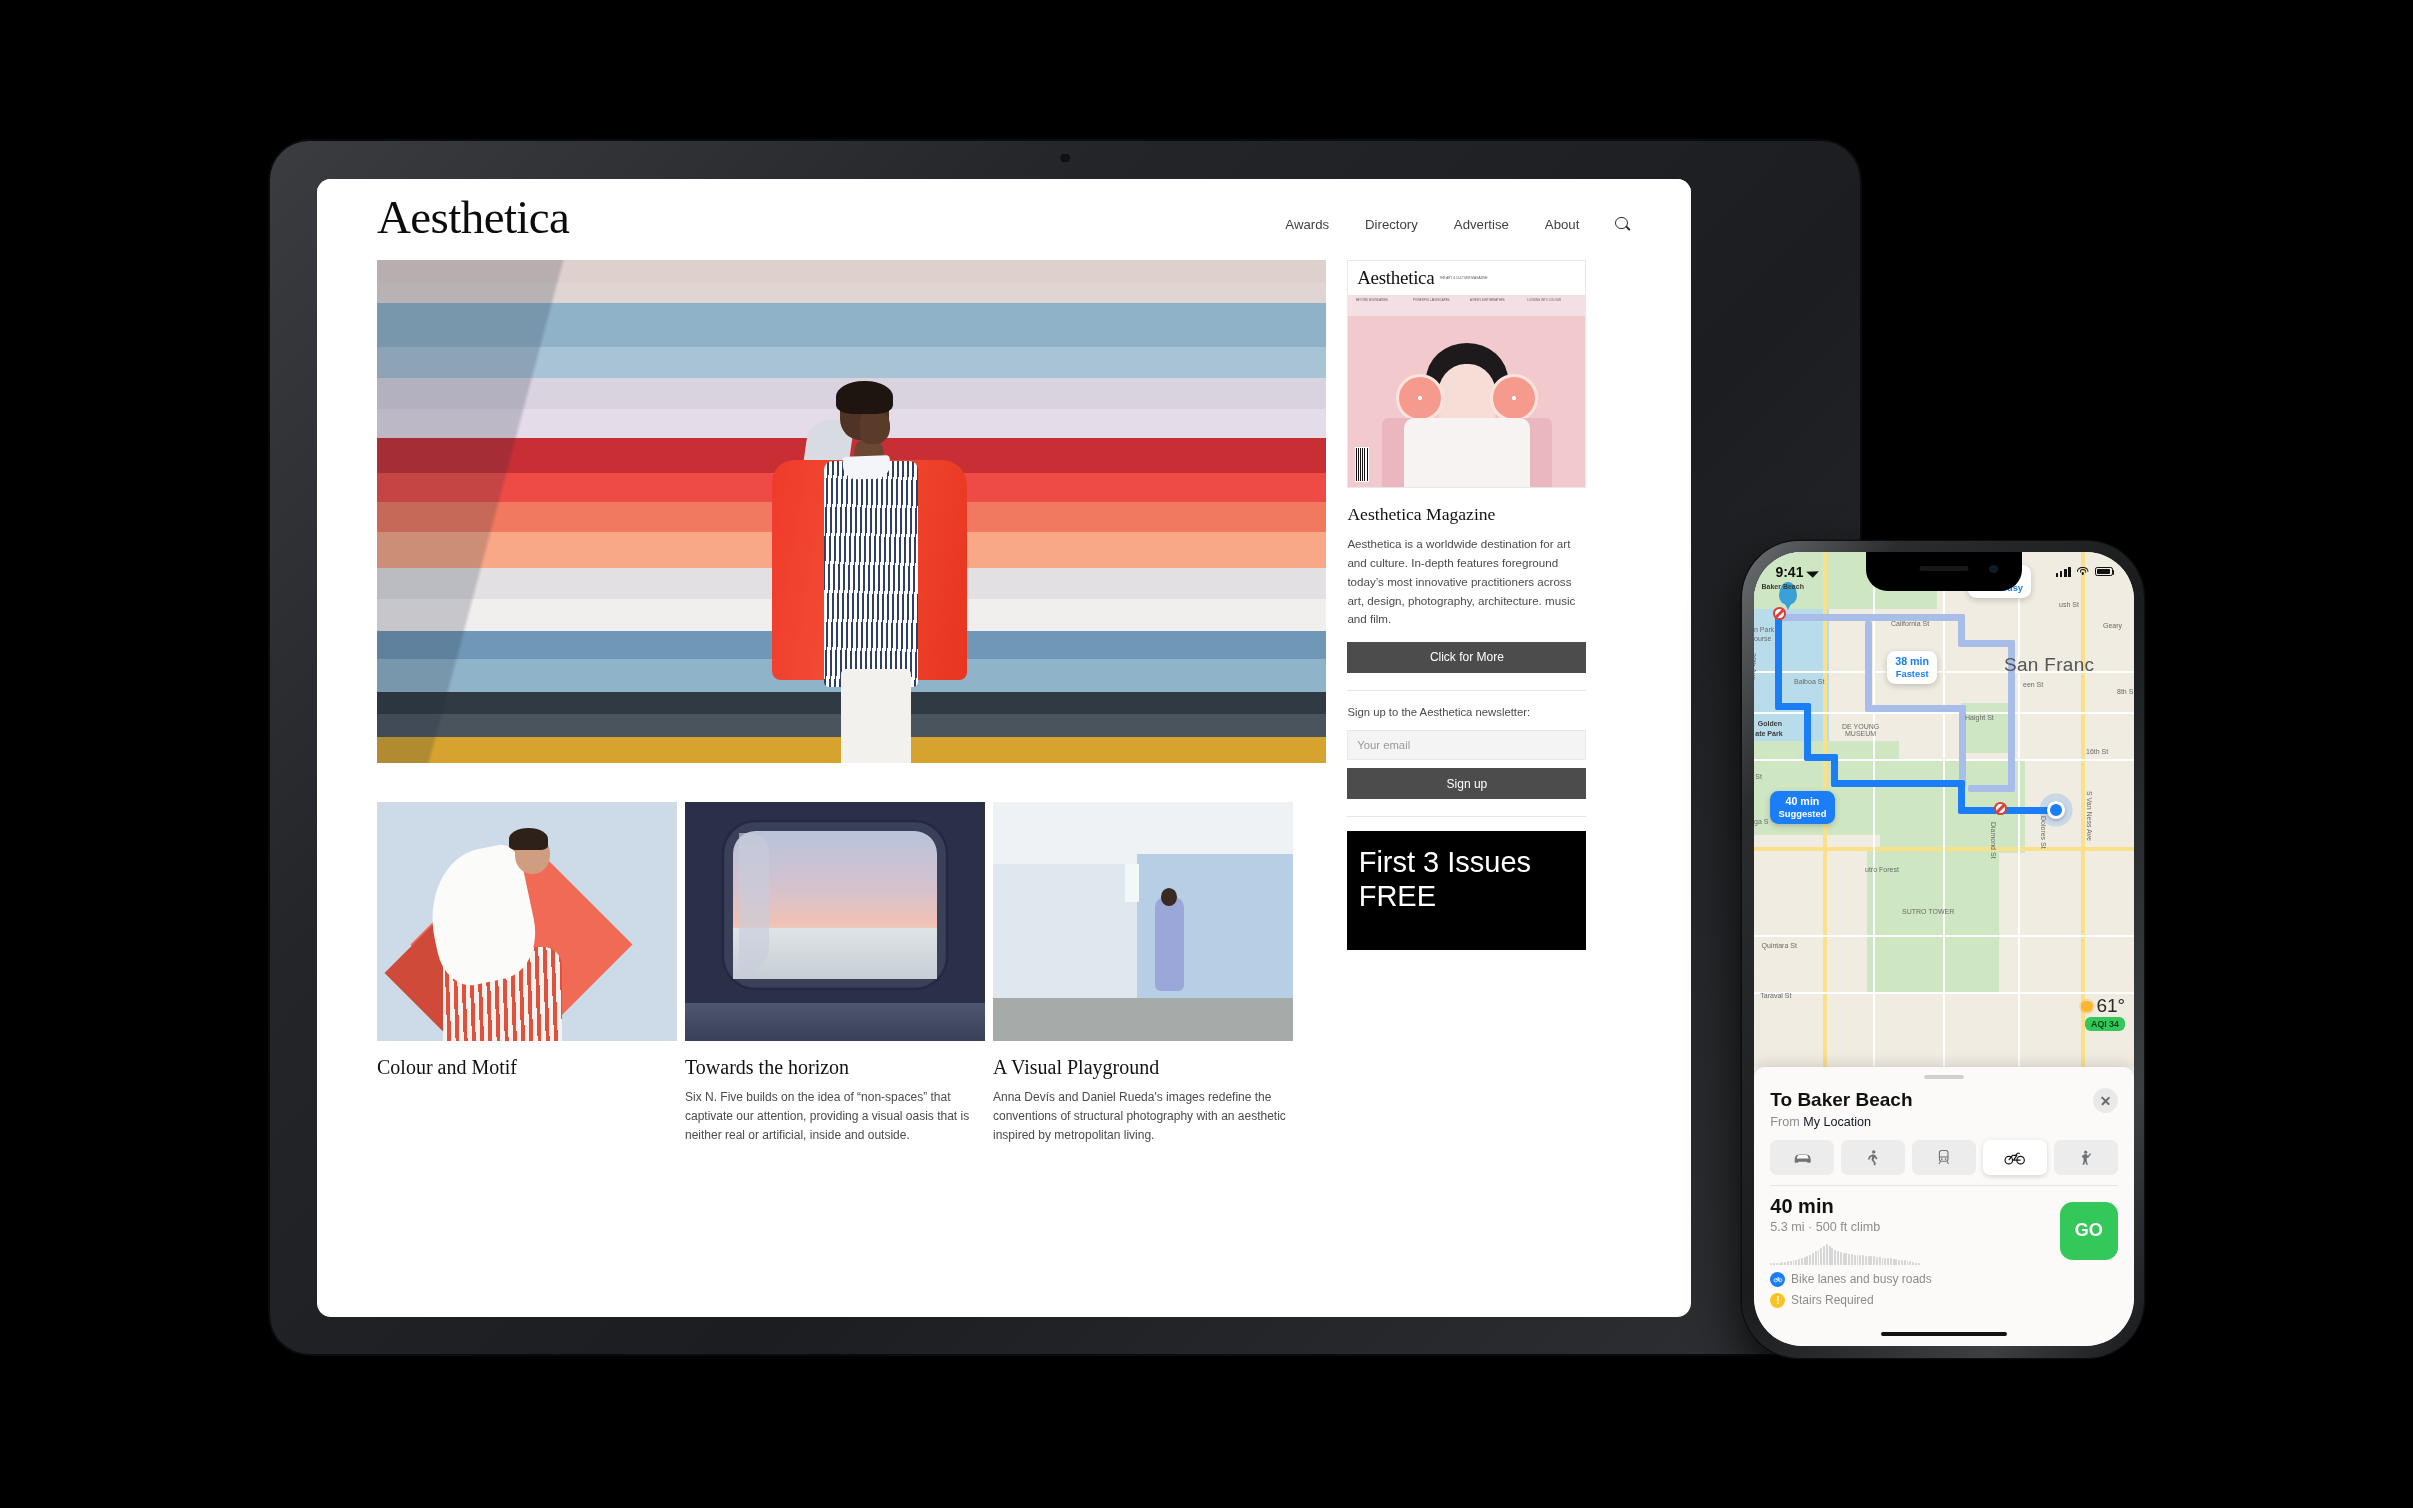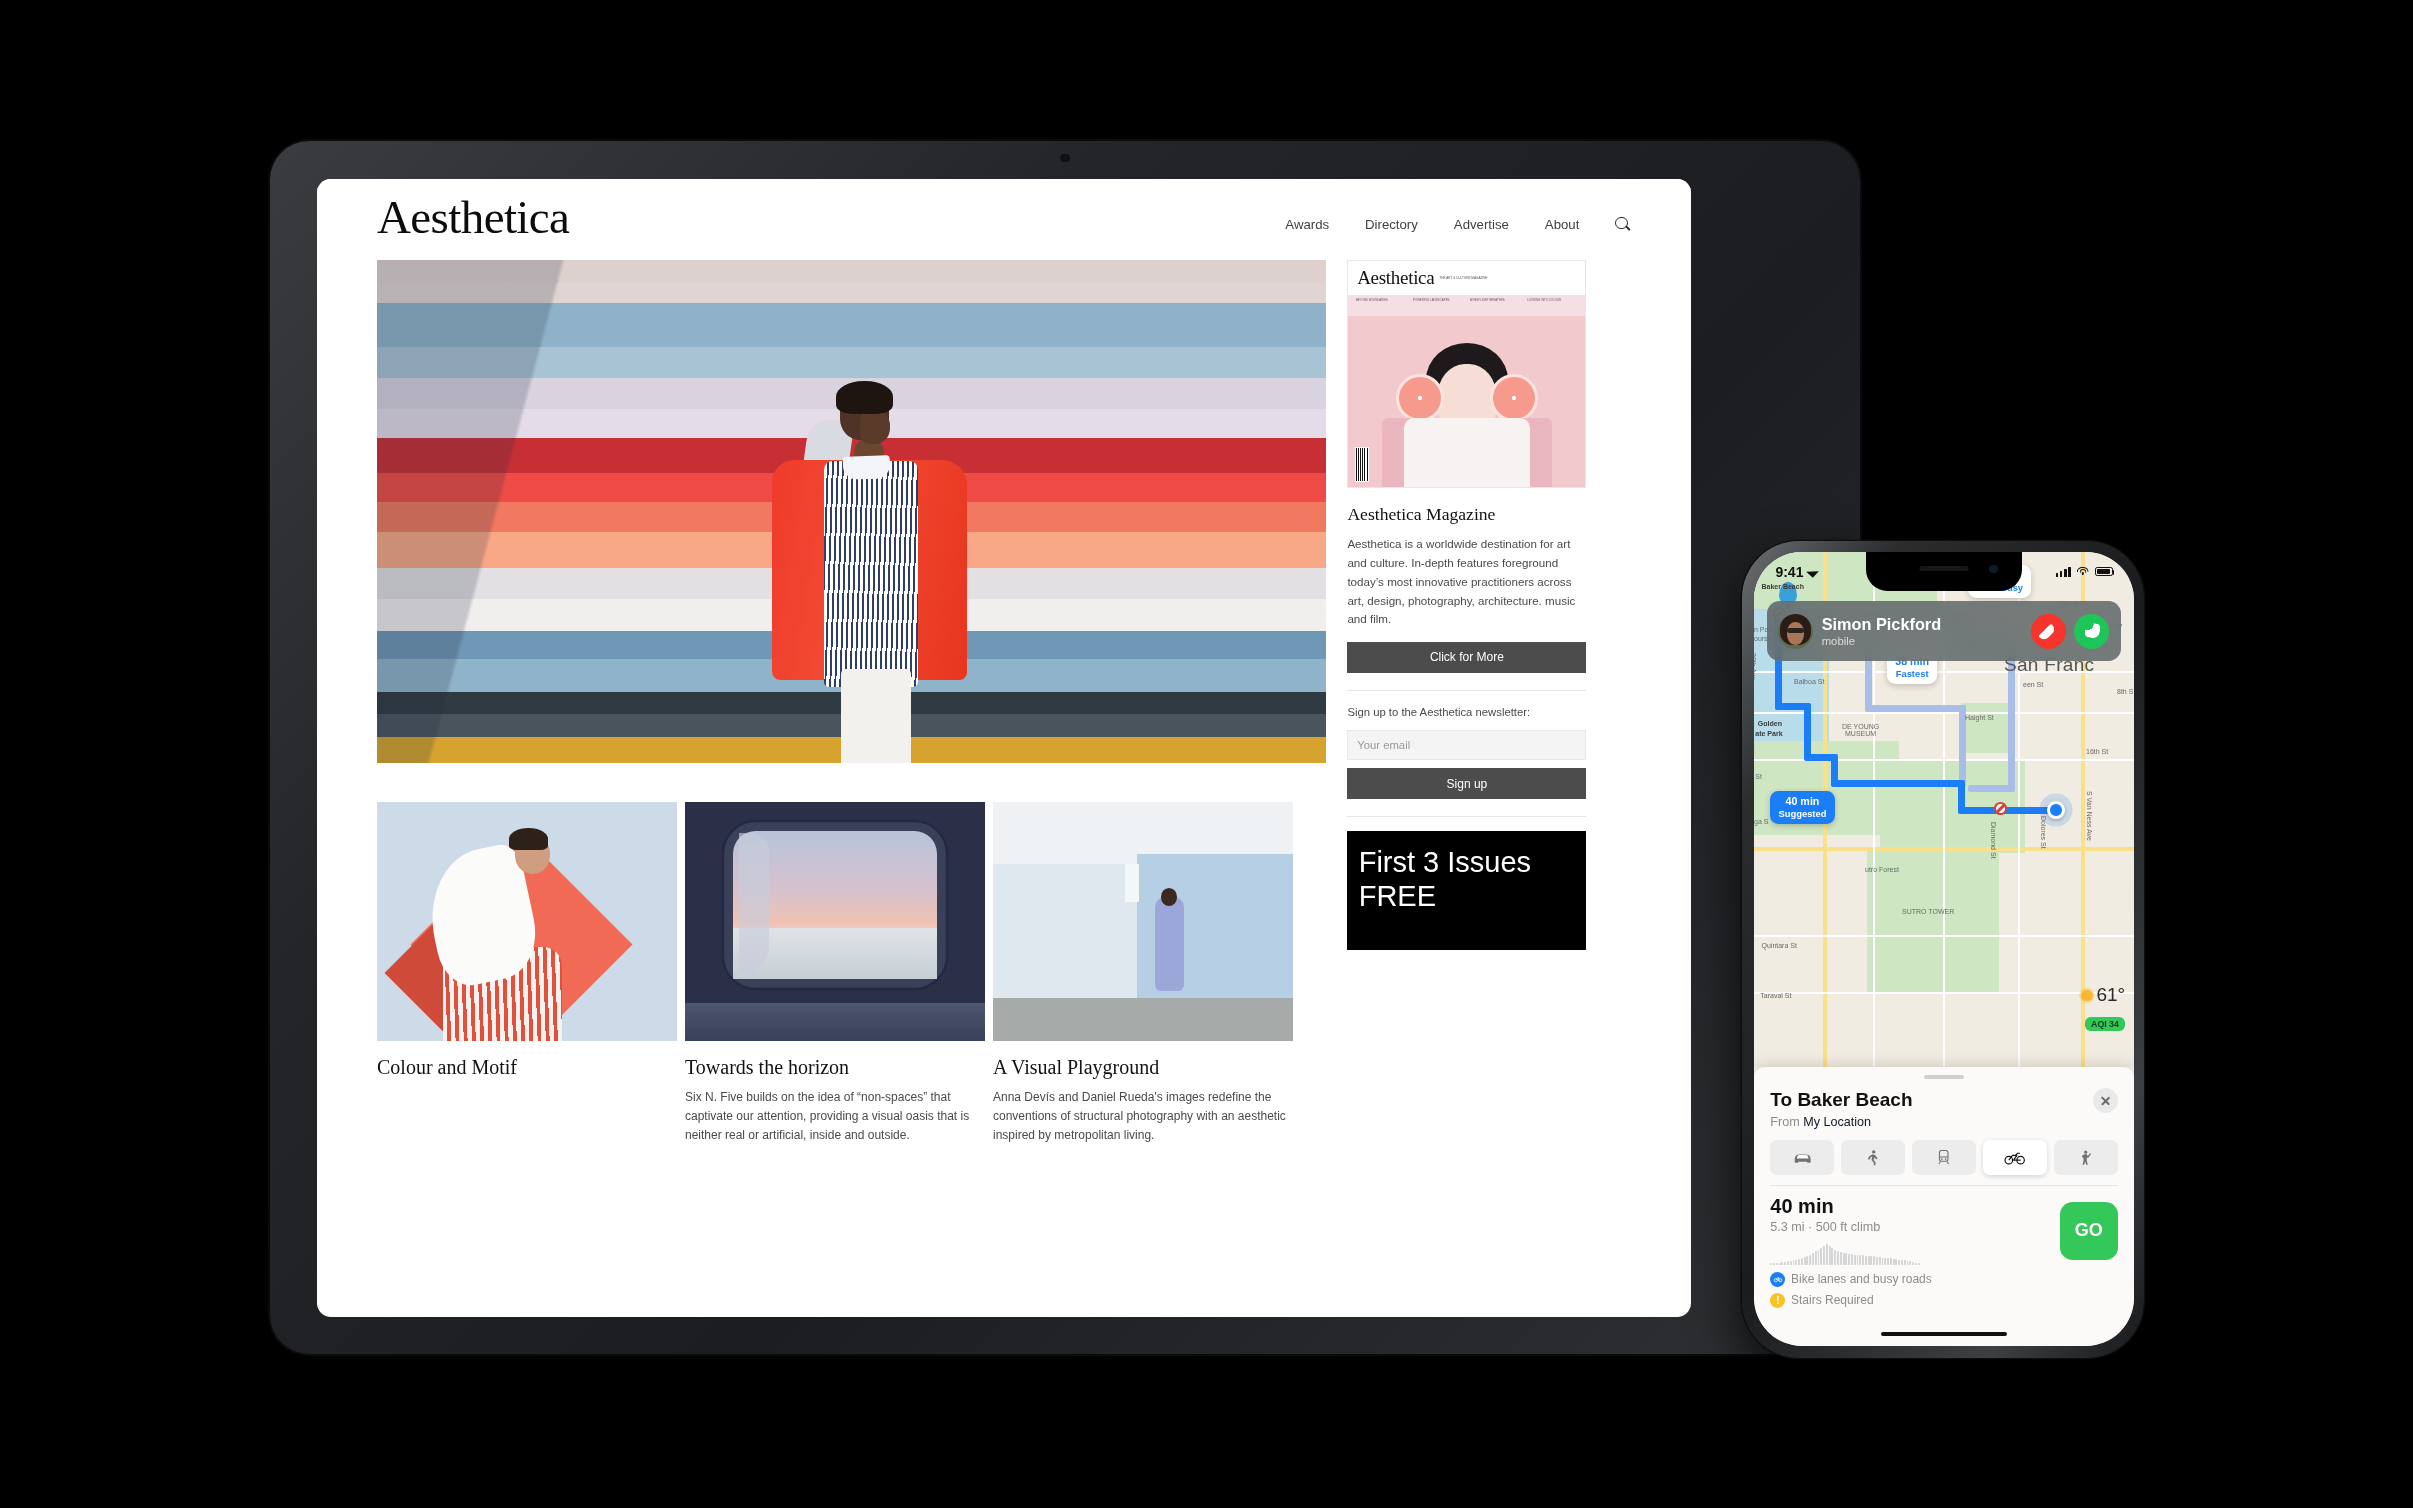--- a/index.html
+++ b/index.html
@@ -197,21 +197,21 @@
   .route { position:absolute; background:transparent; border:7px solid #a9bde9; border-radius:1.9px; }
   .route.sug { border-color:#1b7ef6; }
   .bubble { position:absolute; background:#fff; border-radius:8.2px; padding:4.4px 8.2px; font-size:10.7px; font-weight:700; color:#1b7ef6; line-height:1.22; text-align:center; box-shadow:0 1.9px 6.3px rgba(0,0,0,.2); }
   .bubble.sug { background:#1b7ef6; color:#fff; }
   .bubble .sub { font-weight:600; font-size:9.4px; display:block; }
   .dot-me { position:absolute; width:17.6px; height:17.6px; background:#1b7ef6; border:3.1px solid #fff; border-radius:50%; box-shadow:0 0 0 7.5px rgba(27,126,246,.18), 0 1.3px 3.8px rgba(0,0,0,.3); }
   .pin { position:absolute; width:17.6px; height:22.6px; background:#39a0d8; border-radius:50% 50% 50% 50%/60% 60% 40% 40%; }
   .pin::after { content:''; position:absolute; left:50%; bottom:-5px; transform:translateX(-50%); border-style:solid; border-width:6.3px 3.8px 0 3.8px; border-color:#39a0d8 transparent transparent transparent; }
   .nosign { position:absolute; width:12.6px; height:12.6px; border-radius:50%; background:#fff; border:2.5px solid #d7433a; }
   .nosign::after{content:'';position:absolute;left:-0.6px;top:3.1px;width:11.3px;height:2.5px;background:#d7433a;transform:rotate(-45deg)}
-  .wx { position:absolute; right:8.8px; bottom:36px; display:flex; flex-direction:column; align-items:flex-end; gap:11px; }
+  .wx { position:absolute; right:8.8px; bottom:36px; display:flex; flex-direction:column; align-items:flex-end; gap:0; }
   .wx-t { display:flex; align-items:center; gap:3.8px; font-size:19px; font-weight:500; color:#2a2a2a; }
   .sun { width:11.3px; height:11.3px; border-radius:50%; background:#f7b733; box-shadow:0 0 0 1.9px rgba(247,183,51,.35); }
   .aqi { background:#34c759; color:#14401f; font-size:8.8px; font-weight:700; border-radius:5.7px; padding:1.9px 6.3px; }
 
   
   .ip-banner { position:absolute; left:12.6px; top:49px; width:354px; height:60px; background:rgba(96,104,104,.86); border-radius:12.6px; display:flex; align-items:center; padding:0 11.3px; gap:8.8px; z-index:7; backdrop-filter:blur(11.3px); }
   .ip-av { width:35px; height:35px; border-radius:50%; overflow:hidden; position:relative; background:#5d6b4f; flex:none; }
   .ip-av .h { position:absolute; left:1.9px; top:0.6px; width:31px; height:31px; background:#2b1d16; border-radius:48% 48% 40% 40%; }
   .ip-av .f { position:absolute; left:8.8px; top:8.8px; width:17.6px; height:22.6px; background:#a8775a; border-radius:46%; }
   .ip-av .g { position:absolute; left:8.8px; top:14px; width:17.6px; height:5px; background:#2a2420; border-radius:2.5px; }
@@ -529,39 +529,20 @@
 
       <div class="wx">
         <div class="wx-t">
           <span class="sun"></span>
           <span>61°</span>
         </div>
         <span class="aqi">AQI 34</span>
       </div>
     </div>
 
-    <div class="ip-banner">
-      <div class="ip-av">
-        <div class="h"></div>
-          <div class="f"></div>
-          <div class="g"></div>
-      </div>
-      <div>
-        <div class="ip-name">Simon Pickford</div>
-        <div class="ip-sub">mobile</div>
-      </div>
-      <div class="ip-acts">
-        <div class="rnd-s red">
-            <span class="ph-down"></span>
-          </div>
-        <div class="rnd-s green">
-            <span class="ph-up"></span>
-          </div>
-      </div>
-    </div>
 
     <div class="sheet">
       <div class="grabber"></div>
       <div class="sheet-pad">
         <div class="sh-title">
           <span>To Baker Beach</span>
           <span class="close-btn"></span>
         </div>
         <div class="sh-from">
           <span>From </span><b>My Location</b>

